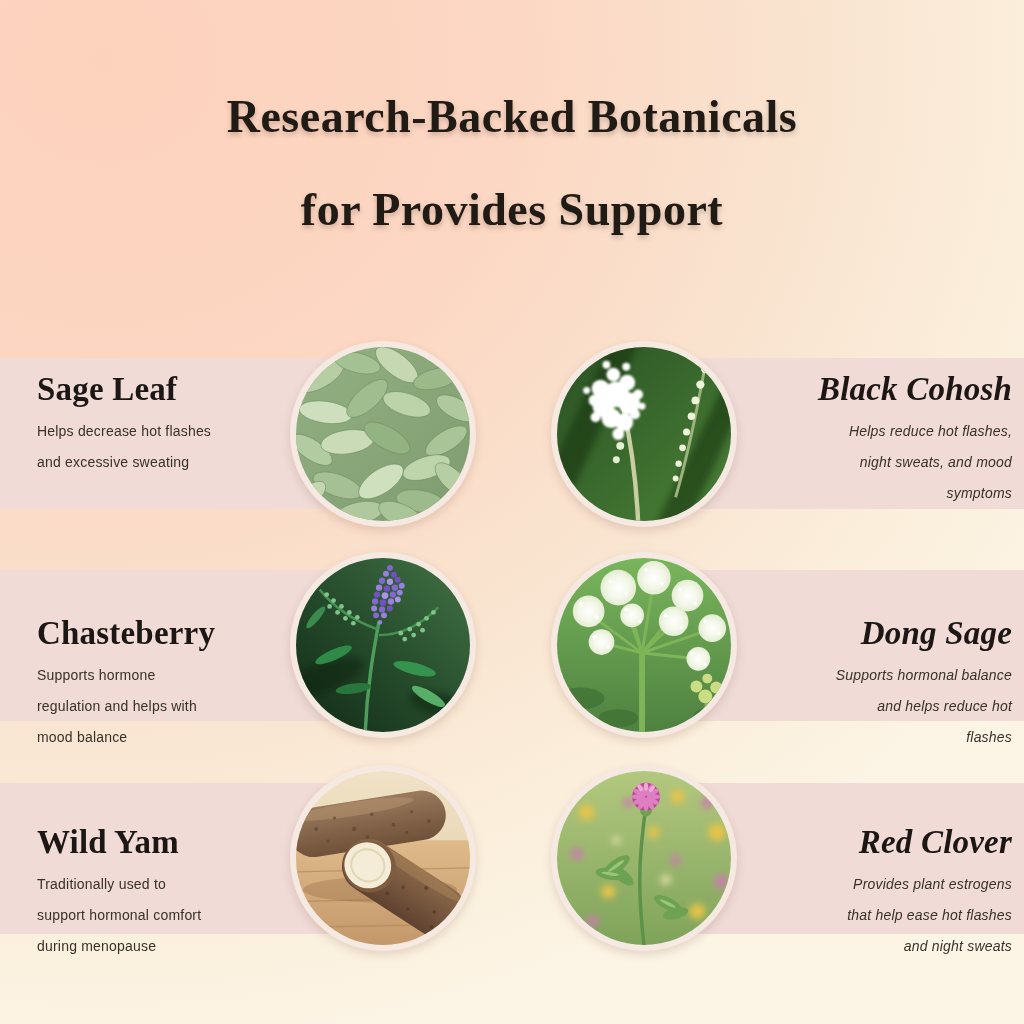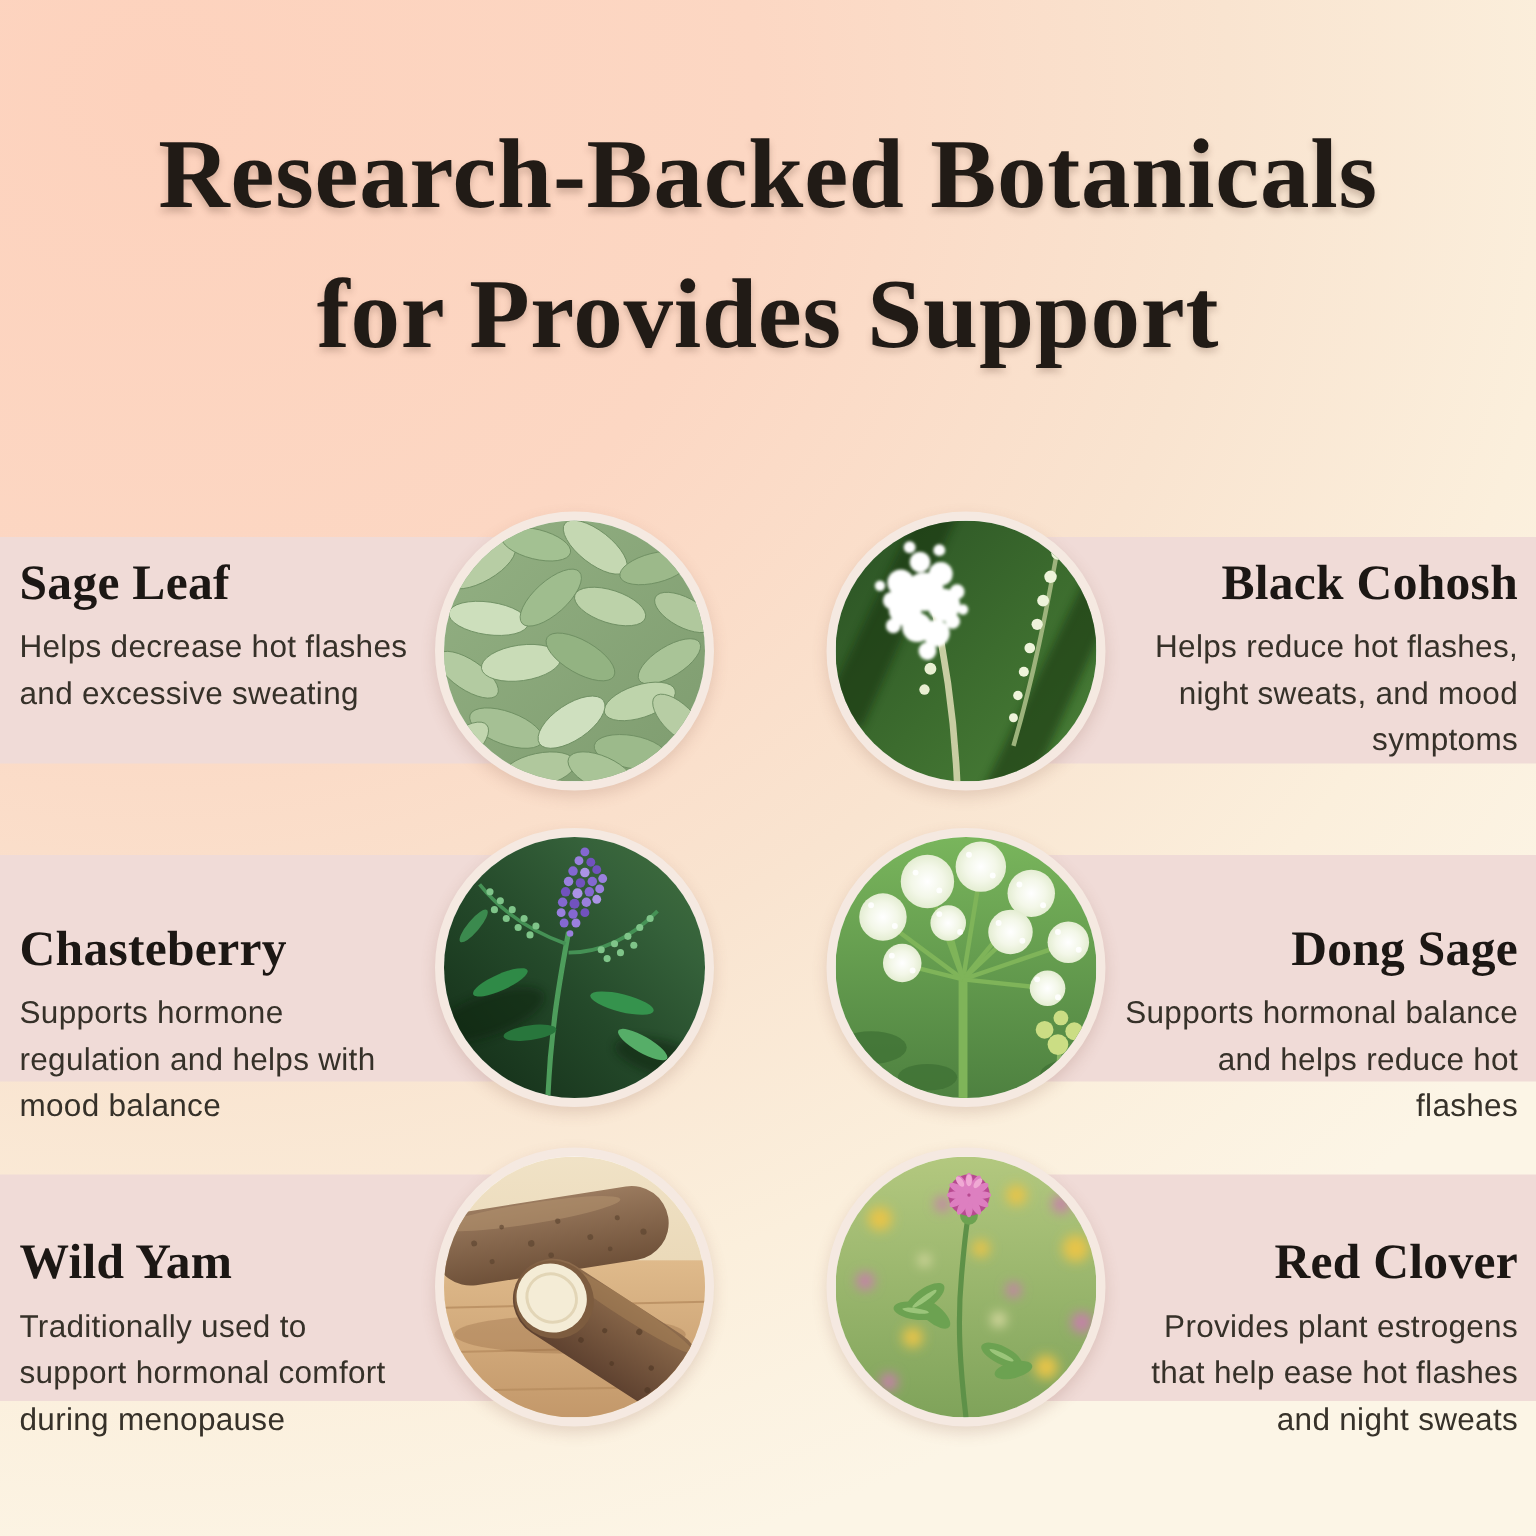--- a/index.html
+++ b/index.html
@@ -5,48 +5,48 @@
   html,body{margin:0;padding:0;}
   body{
     width:1024px;height:1024px;overflow:hidden;position:relative;
     background:radial-gradient(140% 125% at 10% 6%,
       #fdd2bd 0%, #fcd7c3 28%, #f9e4d0 50%, #fbefdc 66%, #fcf5e6 80%, #fcf5e6 100%);
     font-family:"Liberation Sans", sans-serif;
   }
   .canvas{position:absolute;inset:0;}
   .title{
     position:absolute;top:70px;left:0;width:1024px;text-align:center;
-    font-family:"Liberation Serif", serif;font-weight:700;font-size:66px;line-height:93px;
+    font-family:"Liberation Serif", serif;font-weight:700;font-size:46px;line-height:93px;
     color:#211b16;letter-spacing:.5px;
     text-shadow:0 3px 5px rgba(95,60,45,.28);
   }
   .banner{position:absolute;height:151px;background:#f0dbd7;}
   .banner.l{left:0;width:420px;border-radius:0 12px 12px 0;}
   .banner.r{left:600px;right:0;border-radius:12px 0 0 12px;}
   .row1 .banner{top:358px}.row2 .banner{top:570px}.row3 .banner{top:783px}
 
   .photo{
     position:absolute;width:186px;height:186px;border-radius:50%;
     border:6px solid #f5e9e1;box-sizing:border-box;overflow:hidden;
     box-shadow:0 4px 10px rgba(140,90,75,.20);background:#fff;
   }
   .photo.l{left:290px}.photo.r{left:551px}
   .row1 .photo{top:341px}.row2 .photo{top:552px}.row3 .photo{top:765px}
   .photo svg{display:block;width:100%;height:100%;}
 
-  .text{position:absolute;}
+  .text{position:absolute;margin-left:24px;}
   .text.l{left:13px;width:276px;text-align:left;}
-  .text.r{right:12px;width:292px;text-align:right;}
+  .text.r{right:12px;width:292px;text-align:right;font-style:italic;}
   .row1 .text{top:371px}.row2 .text{top:615px}.row3 .text{top:824px}
   .name{
     margin:0 0 7px;font-family:"Liberation Serif", serif;font-weight:700;
     font-size:33px;line-height:1.15;color:#1c1714;letter-spacing:.2px;
   }
   .desc{
-    margin:0;font-family:"Liberation Sans", sans-serif;font-size:21px;line-height:31px;
+    margin:0;font-family:"Liberation Sans", sans-serif;font-size:14px;line-height:31px;
     color:#363129;white-space:pre-line;letter-spacing:.2px;
   }
 </style>
 </head>
 <body>
 
 <div class="canvas">
 
   <header class="title">
     <div>Research-Backed Botanicals</div>

